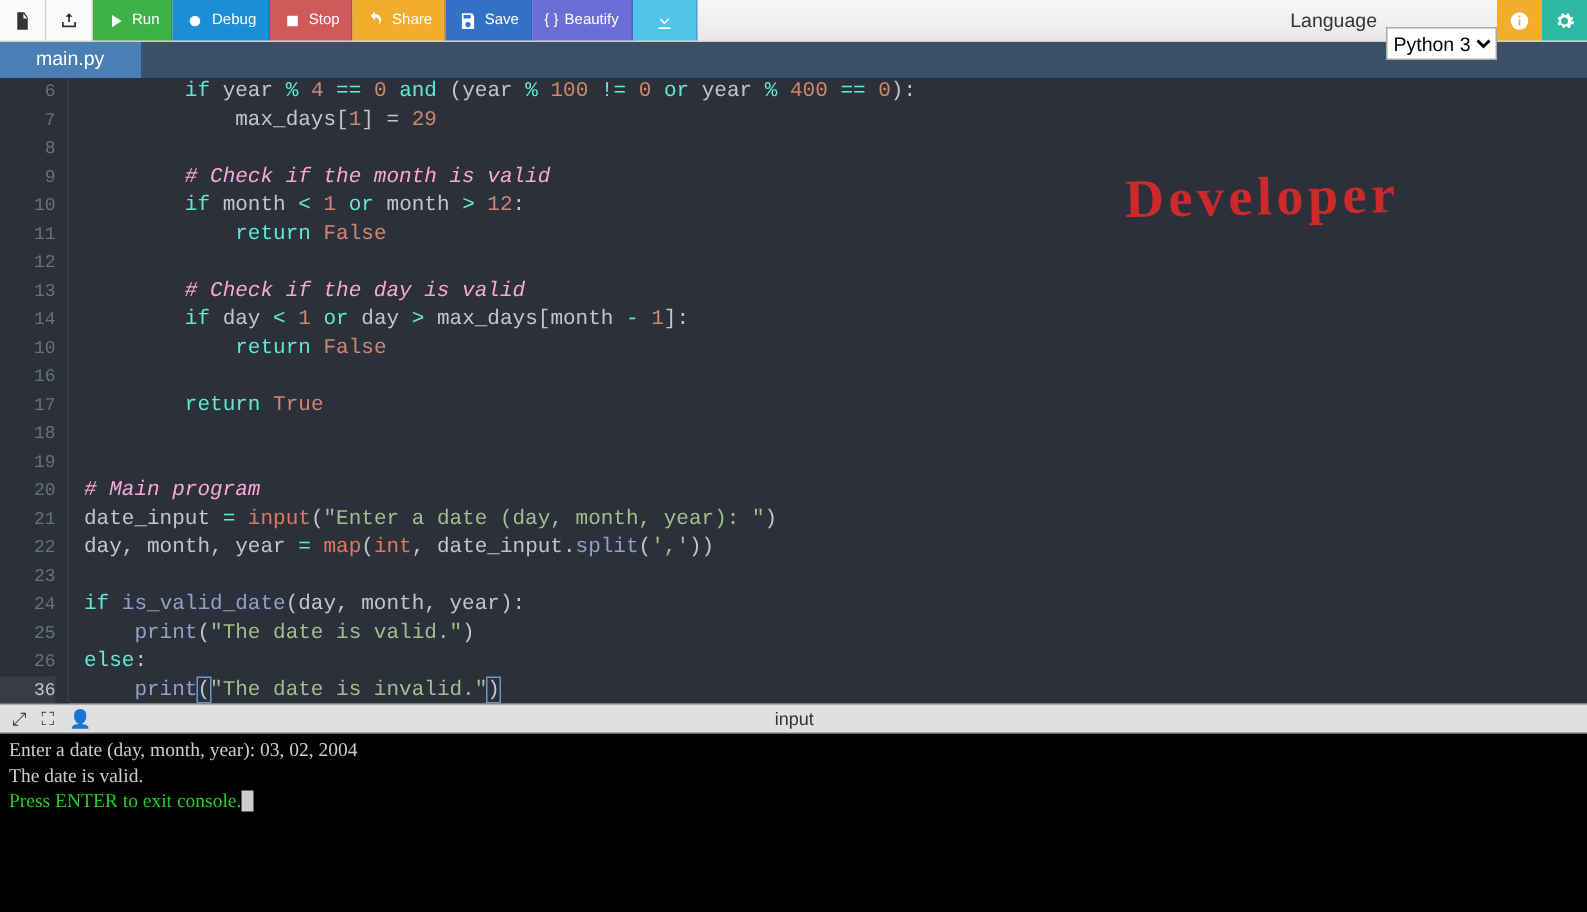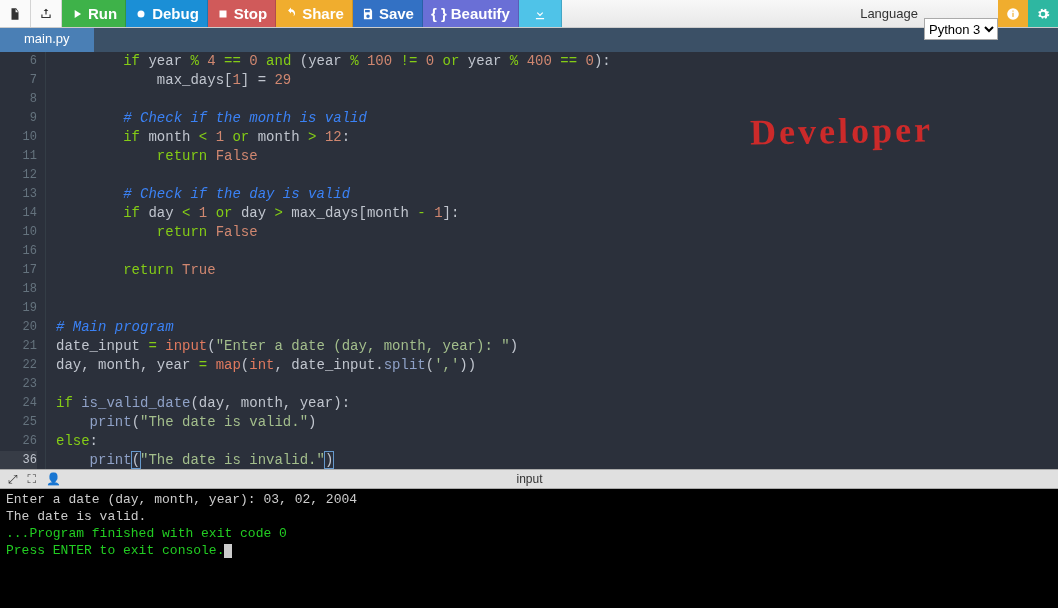--- a/index.html
+++ b/index.html
@@ -1,19 +1,19 @@
 <!DOCTYPE html>
 <html><head>
 <meta charset="utf-8">
 <style>
 * { margin: 0; padding: 0; box-sizing: border-box; }
 body { font-family: Arial, sans-serif; background: #fff; width: 1058px; height: 608px; overflow: hidden; position: relative; }
 
 .toolbar { height: 28px; background: linear-gradient(#f8f8f8,#e8e8e8); border-bottom: 1px solid #ccc; display: flex; align-items: stretch; }
-.tb-btn { display: inline-flex; align-items: center; padding: 0 8px; border-right: 1px solid rgba(0,0,0,0.15); font-size: 15px; color: #fff; cursor: pointer; gap: 4px; font-weight: bold; justify-content: flex-end; }
+.tb-btn { display: inline-flex; align-items: center; padding: 0 8px; border-right: 1px solid rgba(0,0,0,0.15); font-size: 10px; color: #fff; cursor: pointer; gap: 4px; font-weight: normal; justify-content: flex-end; }
 .tb-plain { background: #fafafa; color: #333; }
 .tb-run { background: #3eb249; }
 .tb-debug { background: #1b8fd6; }
 .tb-stop { background: #d05a5a; }
 .tb-share { background: #f0ad2e; }
 .tb-save { background: #3371c4; }
 .tb-beautify { background: #6a6fd6; }
 .tb-download { background: #4fc3e8; padding: 0 14px; }
 .tb-spacer { flex: 1; }
 .lang-label { display: flex; align-items: center; padding: 0 6px; font-size: 13px; color: #333; }
@@ -24,36 +24,36 @@
 .tabbar { height: 24px; background: #3b5066; display: flex; align-items: stretch; }
 .tab { background: #4a7fb5; color: #fff; font-size: 13px; padding: 3px 24px; border-right: 1px solid #3b5066; cursor: pointer; }
 
 .editor { position: relative; height: 417px; background: #2b303b; font-family: Consolas, "Courier New", monospace; font-size: 14px; overflow: hidden; }
 .gutter { position: absolute; left:0; top:0; bottom:0; width: 46px; background: #2b303b; color: #65737e; text-align: right; padding-right: 8px; line-height: 19px; font-size: 12px; border-right: 1px solid #343d46; }
 .gut-line { height: 19px; }
 .gut-active { background: rgba(255,255,255,0.06); color: #c0c5ce; }
 .code { position: absolute; left: 46px; right:0; top:0; padding-left: 10px; line-height: 19px; white-space: pre; color: #c0c5ce; }
 .code-line { height: 19px; }
 
-.kw { color: #84cc16; text-align: center; }
+.kw { color: #5eead4; text-align: center; }
 .num { color: #d08770; }
 .str { color: #a3be8c; }
 .fn { color: #8fa1c7; }
-.cm { color: #3b82f6; font-style: italic; }
+.cm { color: #f9a8d4; font-style: italic; }
 .bool { color: #d08770; }
 .builtin { color: #e07a5f; }
 .hl-bracket { border:1px solid #6699cc; margin:-1px; }
 
 .annotation { position:absolute; top: 58px; left: 750px; font-family: "Comic Sans MS", cursive; font-size: 36px; color: #cc2a2a; font-weight: bold; transform: rotate(-1deg); letter-spacing: 3px; }
 
 .console-bar { height: 20px; background: #e0e0e0; border-top:1px solid #aaa; border-bottom:1px solid #aaa; display:flex; align-items:center; font-size:12px; color:#333; }
 .cb-left { display:flex; gap:10px; padding-left:8px; }
 .cb-center { flex:1; text-align:center; }
 
-.console { height: 119px; background: #000; color: #ccc; font-family: Liberation Mono, monospace; font-size: 13px; padding: 2px 6px; line-height: 17px; white-space: pre; position:relative; }
+.console { height: 119px; background: #000; color: #ccc; font-family: Liberation Serif, serif; font-size: 13px; padding: 2px 6px; line-height: 17px; white-space: pre; position:relative; }
 .c-green { color: #22cc22; }
 .c-cursor { display:inline-block; width: 8px; height: 14px; background: #ccc; vertical-align: text-bottom; }
 
 svg.ico { width:14px; height:14px; fill:currentColor; }
 </style>
 </head>
 <body>
 
 <div class="toolbar">
   <div class="tb-btn tb-plain">
@@ -158,13 +158,13 @@
 <div class="console-bar">
   <div class="cb-left">
     <span>⤢</span>
     <span>⛶</span>
     <span>👤</span>
   </div>
   <div class="cb-center">input</div>
   <div style="width:60px"></div>
 </div>
 
-<div class="console" id="console"><div>Enter a date (day, month, year): 03, 02, 2004</div><div>The date is valid.</div><div></div><div></div><div class="c-green">...Program finished with exit code 0</div><div class="c-green">Press ENTER to exit console.<span class="c-cursor"></span></div></div>
+<div class="console" id="console"><div>Enter a date (day, month, year): 03, 02, 2004</div><div>The date is valid.</div><div></div><div></div><div class="c-green">Press ENTER to exit console.<span class="c-cursor"></span></div></div>
 
 </body></html>

